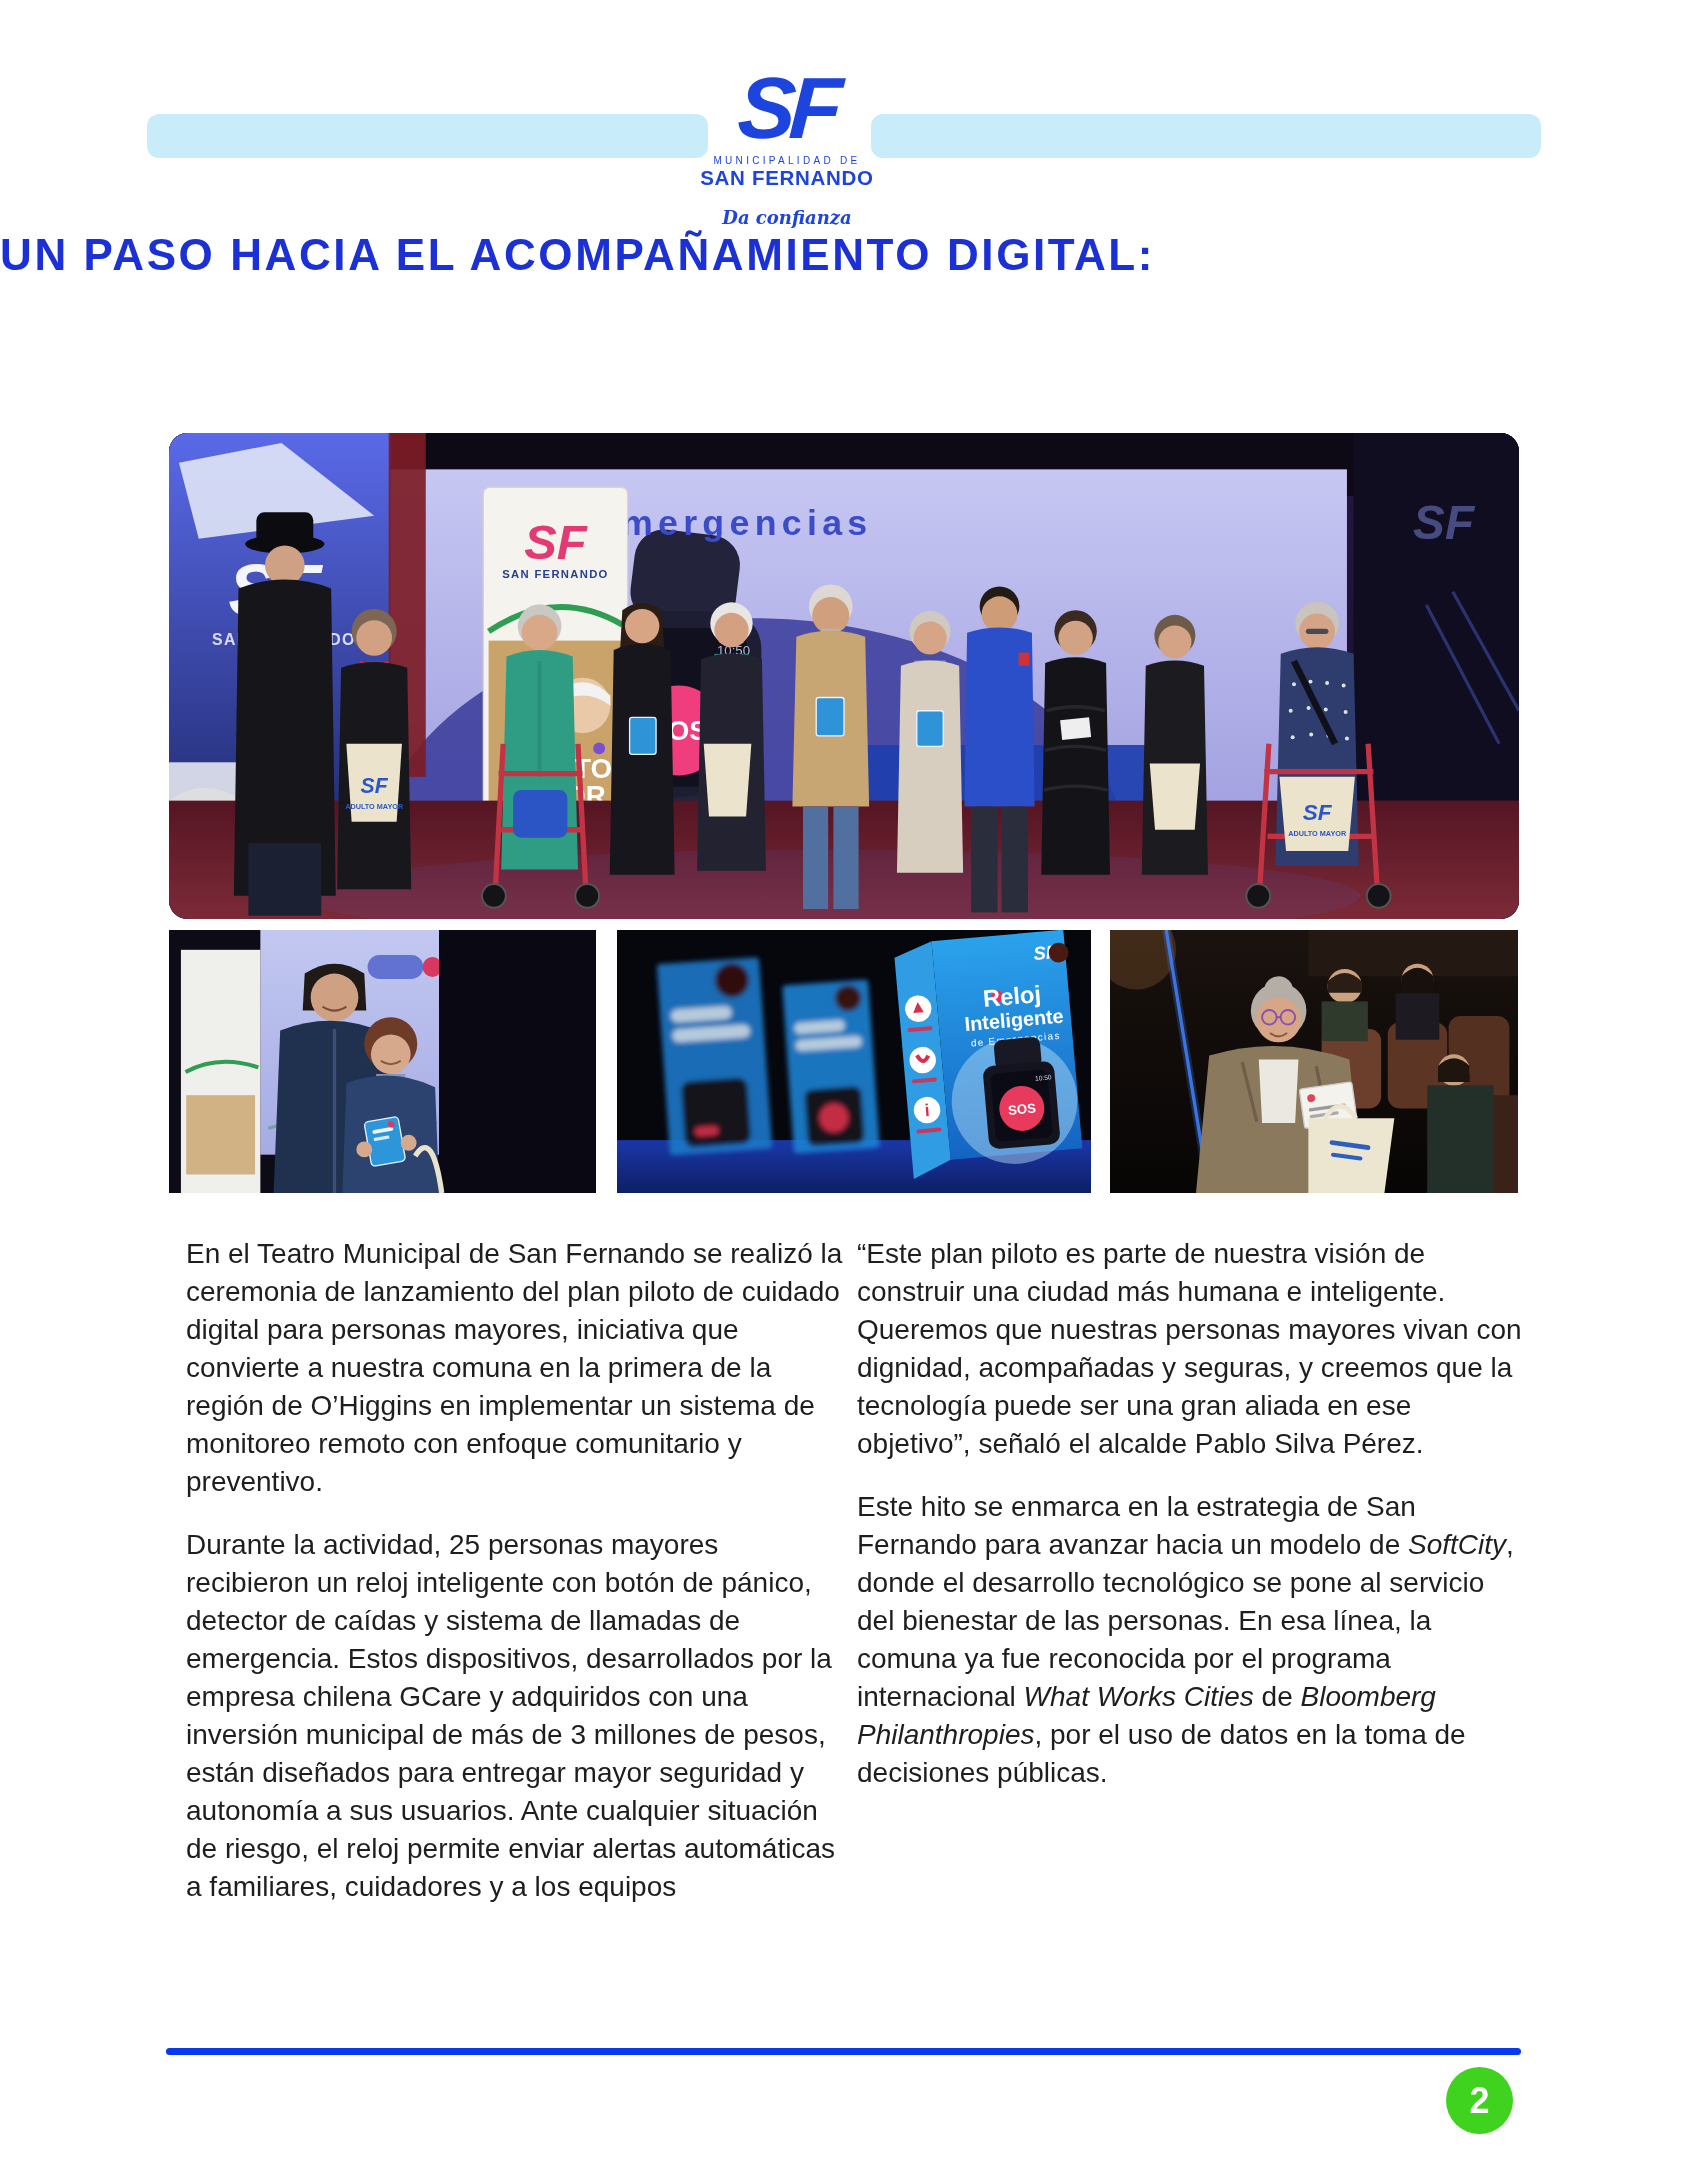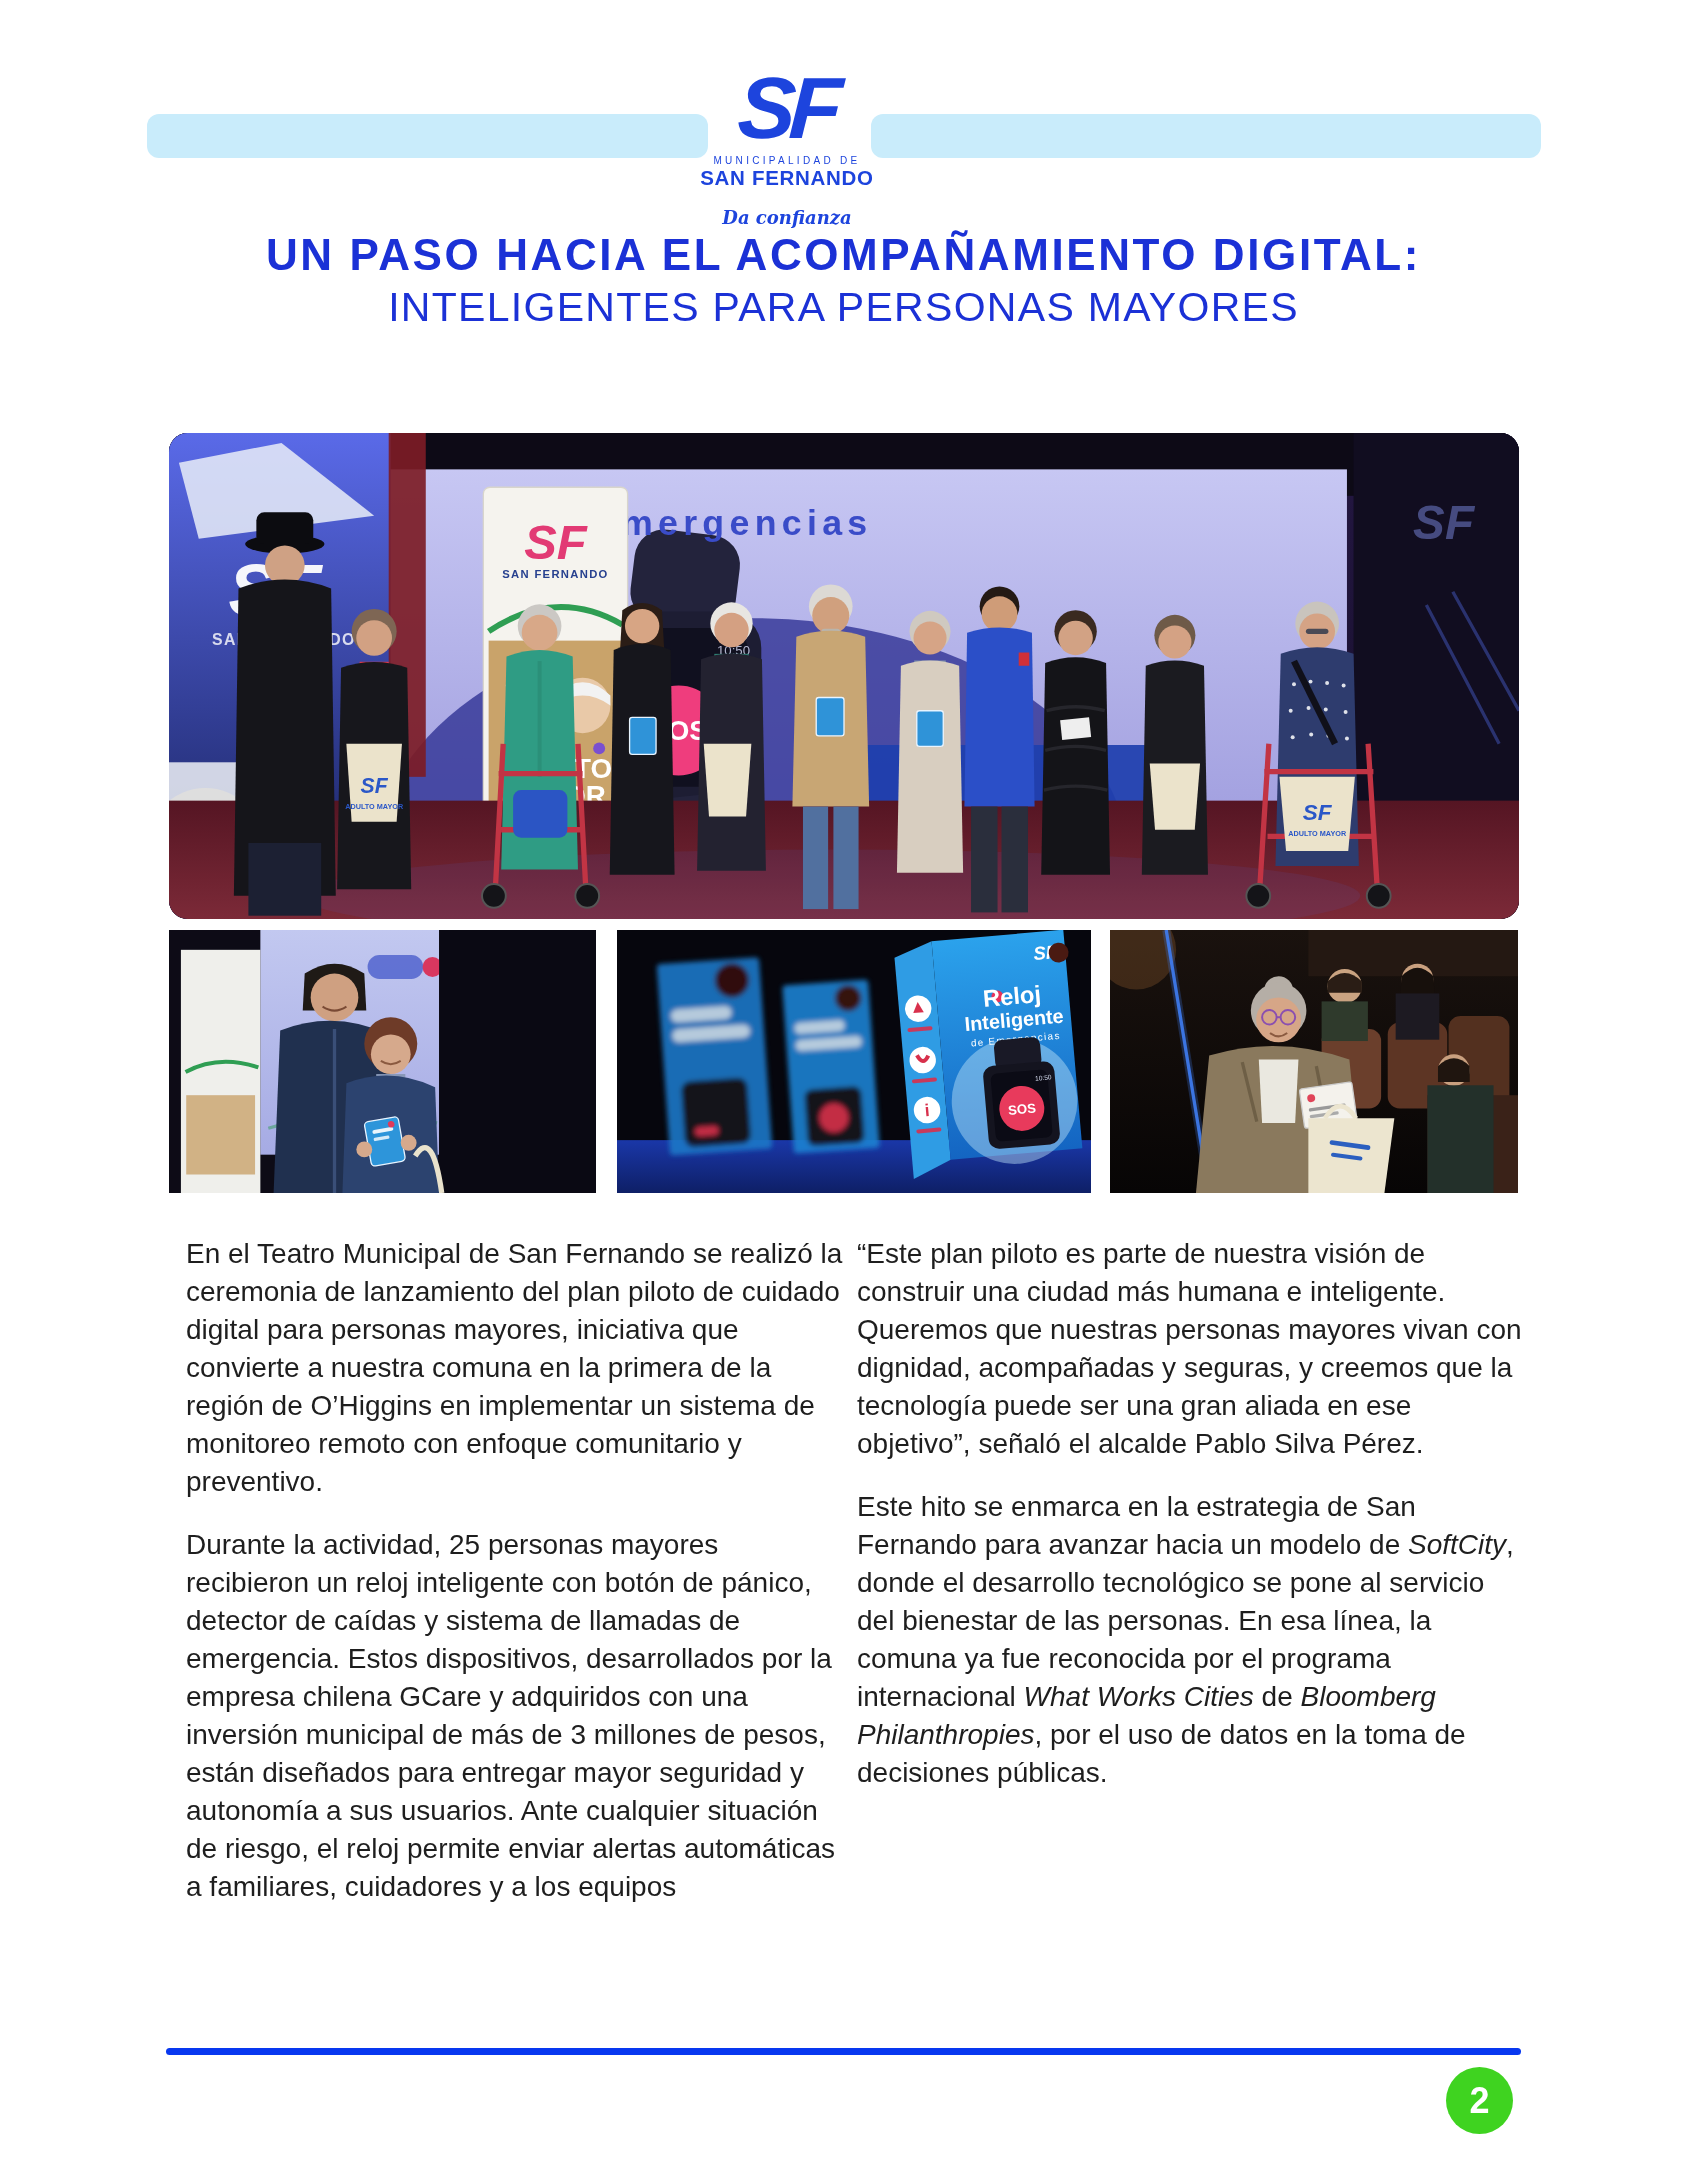--- a/index.html
+++ b/index.html
@@ -10,21 +10,21 @@
   
   .hbar{position:absolute;top:114px;height:44px;background:#c9ecfb;border-radius:12px;}
   .hbar.left{left:147px;width:561px;}
   .hbar.right{left:871px;width:670px;}
   .logo{position:absolute;left:681px;top:64px;width:212px;text-align:center;color:#1d44dd;line-height:1;}
   .logo-sf{font-size:87px;font-weight:800;font-style:italic;letter-spacing:-6.6px;transform:skewX(-3deg);}
   .logo-l1{font-size:10px;letter-spacing:3.3px;margin-top:5.3px;font-weight:500;}
   .logo-l2{font-size:20.5px;font-weight:800;letter-spacing:0.7px;margin-top:2px;}
   .logo-tag{font-family:"DejaVu Serif",serif;font-style:italic;font-size:18px;margin-top:20px;font-weight:700;}
   
-  .title{position:absolute;left:0;top:233px;width:1687px;text-align:center;color:#1b31d6;line-height:1;}
+  .title{position:absolute;left:0;top:233px;width:1687px;color:#1b31d6;line-height:1;}
   .title .t1{font-size:44px;font-weight:800;letter-spacing:2.6px;}
   .title .t2{font-size:41px;font-weight:500;letter-spacing:1.3px;margin-top:11.2px;}
   .title .t3{font-size:41px;font-weight:500;letter-spacing:1.3px;margin-top:10px;}
   
   .photo-main{position:absolute;left:169px;top:433px;width:1350px;height:486px;border-radius:18.5px;overflow:hidden;background:#170f28;}
   .photo-s{position:absolute;top:930px;height:263px;overflow:hidden;background:#0b0a14;}
   #p1{left:169px;width:427px;}
   #p2{left:617px;width:474px;}
   #p3{left:1110px;width:408px;}
   .photo-main svg,.photo-s svg{display:block;width:100%;height:100%;}
@@ -50,21 +50,20 @@
   <div class="hbar right"></div>
   <div class="logo">
     <div class="logo-sf">SF</div>
     <div class="logo-l1">MUNICIPALIDAD DE</div>
     <div class="logo-l2">SAN FERNANDO</div>
     <div class="logo-tag">Da confianza</div>
   </div>
 
   <div class="title">
     <div class="t1">UN PASO HACIA EL ACOMPAÑAMIENTO DIGITAL:</div>
-    <div class="t3">INTELIGENTES PARA PERSONAS MAYORES</div>
   </div>
 
   <div class="photo-main">
     <svg viewBox="0 0 2040 735" preserveAspectRatio="none">
       <defs>
         <linearGradient id="mgBG" x1="0" y1="0" x2="0" y2="1">
           <stop offset="0" stop-color="#241743"></stop>
             <stop offset="1" stop-color="#150d27"></stop>
         </linearGradient>
         <linearGradient id="mgScreen" x1="0" y1="0" x2="0" y2="1">

